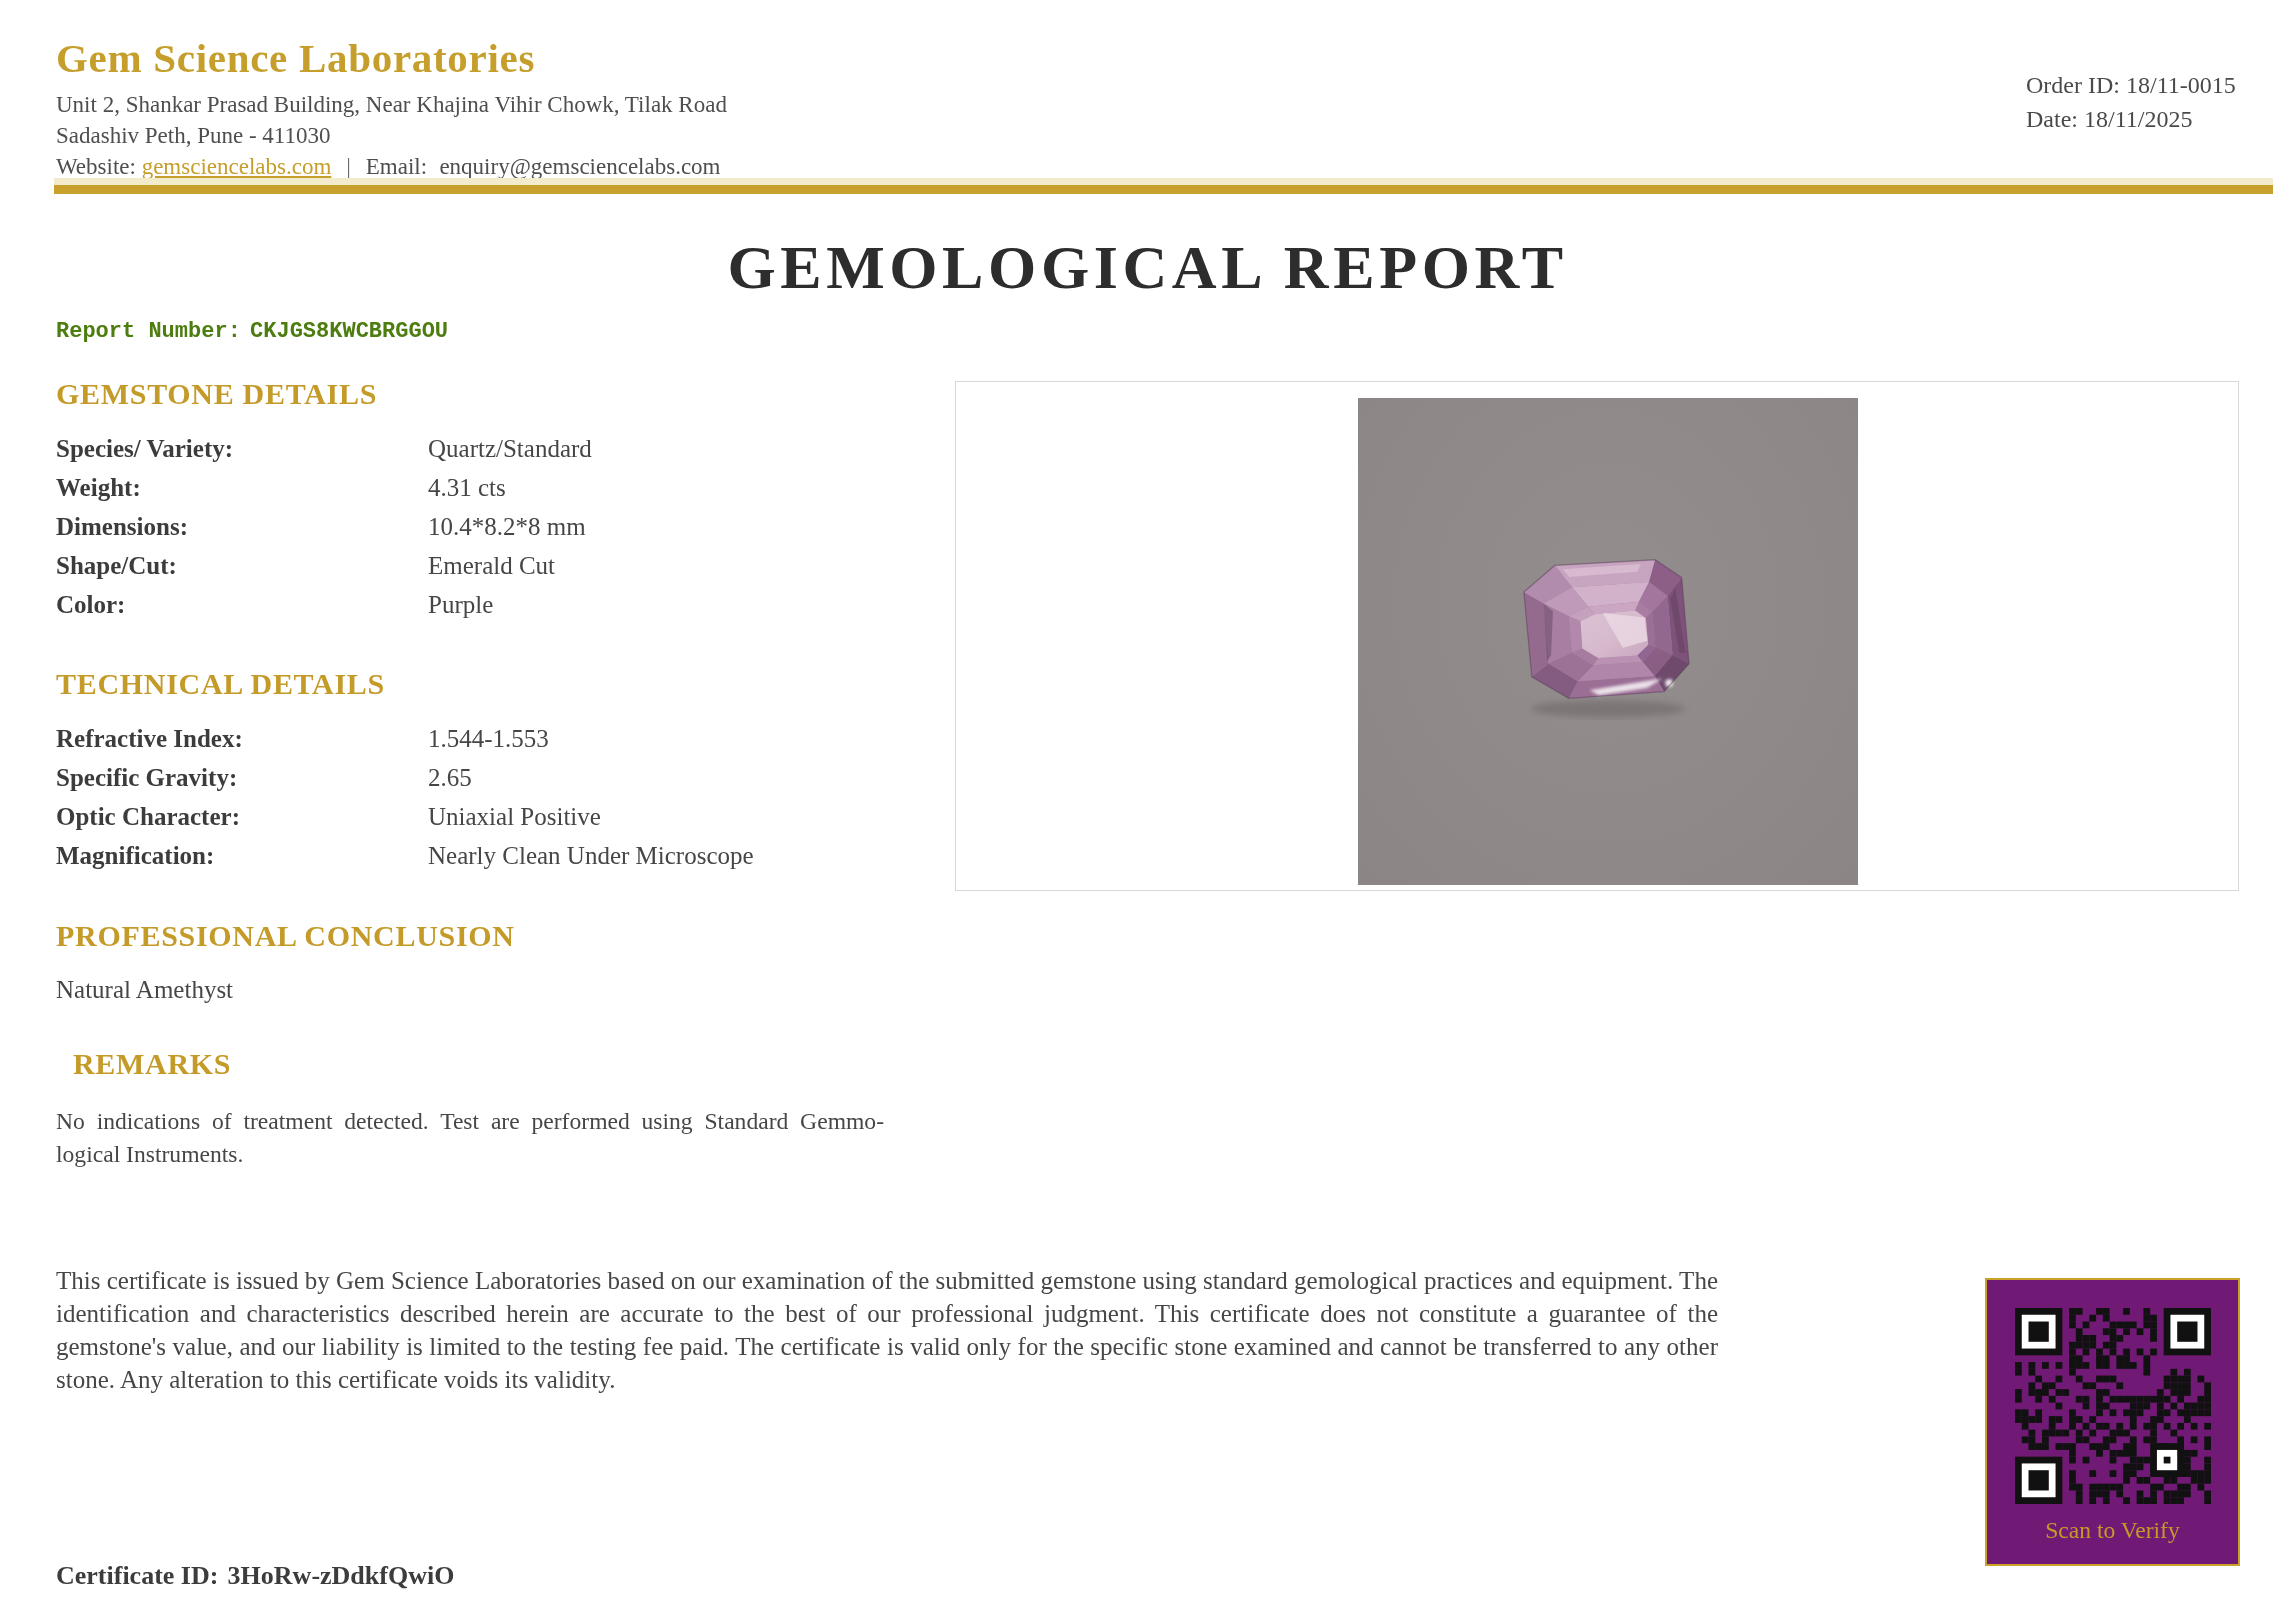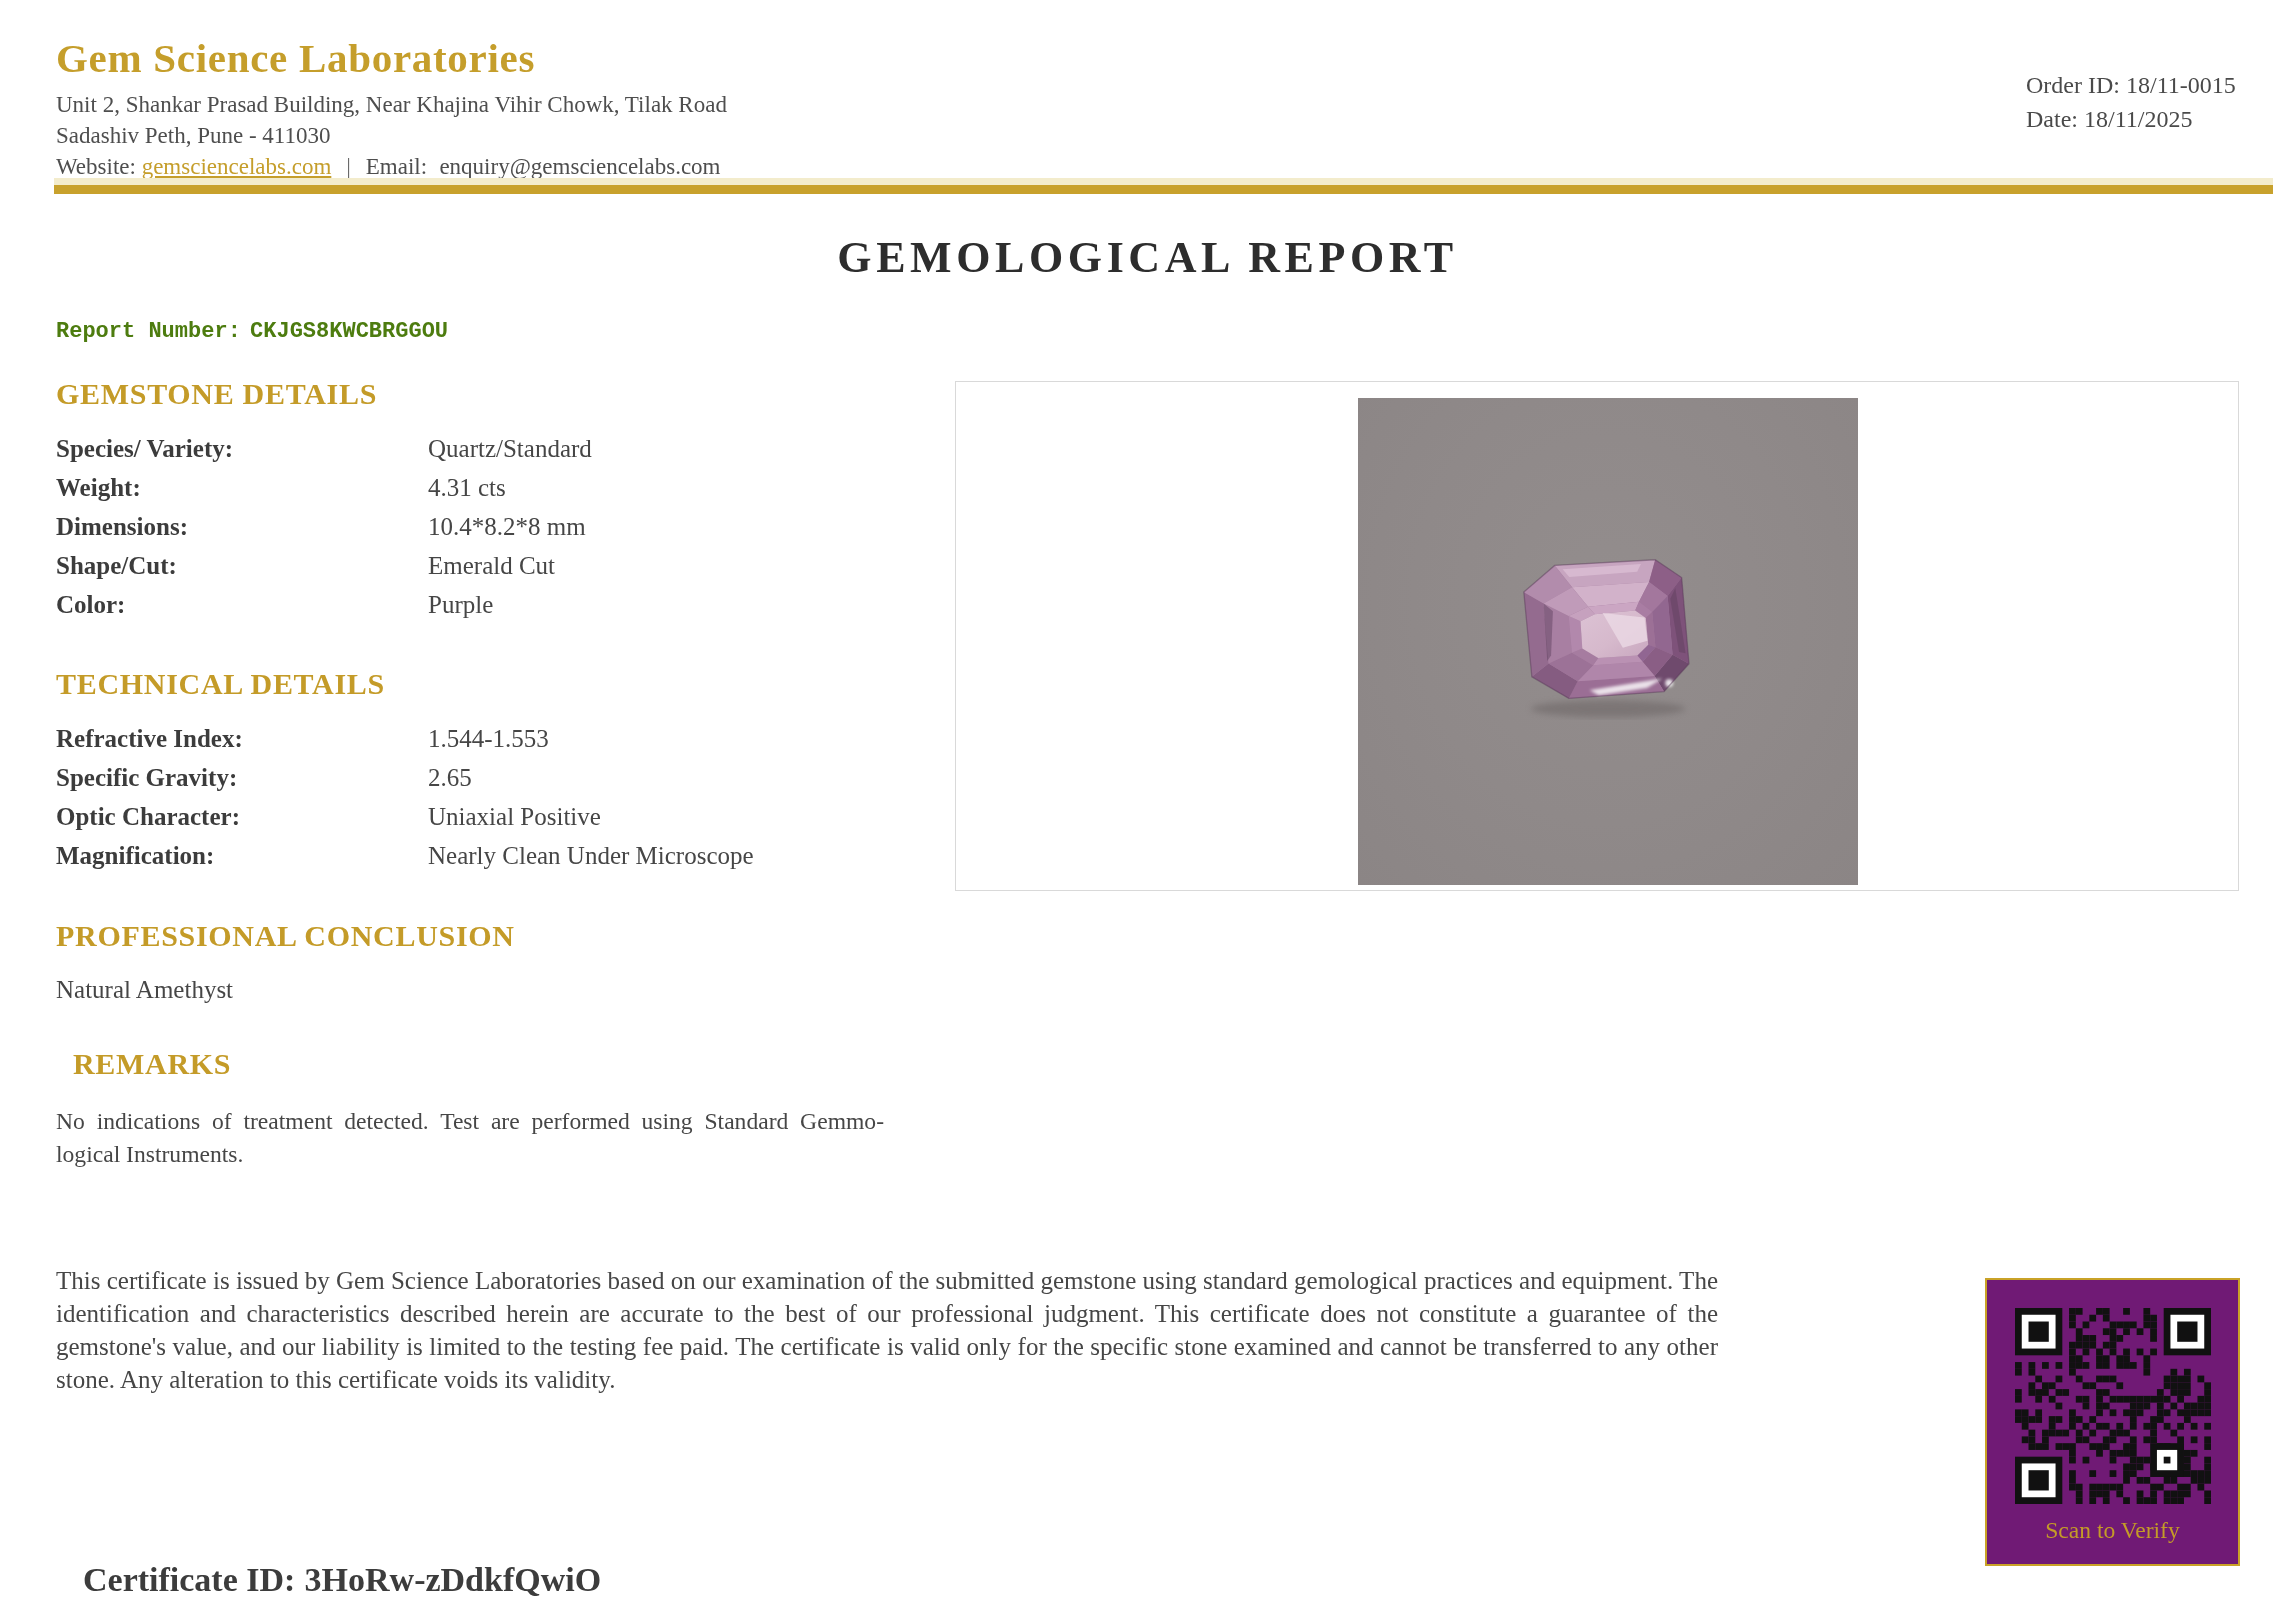--- a/index.html
+++ b/index.html
@@ -14,41 +14,41 @@
   .addr{left:56px;font-size:23px;color:#4E4E4E;}
   .addr1{top:92px;}
   .addr2{top:123px;}
   .weblin{top:154px;left:56px;font-size:23px;color:#4E4E4E;}
   .weblin .lnk{color:#C59E2B;text-decoration:underline;text-decoration-color:#C59E2B;cursor:pointer;}
   .weblin .sep{margin:0 9.2px;color:#6a6a6a;}
   .weblin .emv{margin-left:6.5px;}
   .orderblock{left:2026px;top:68px;font-size:24px;line-height:34px;color:#4A4A4A;}
   .gold-band{left:54px;top:178px;width:2219px;height:7.2px;background:#F3ECCC;}
   .gold-bar{left:54px;top:185px;width:2219px;height:9.2px;background:#C8A12C;}
-  .doc-title{left:0;top:232px;width:2295px;text-align:center;font-size:44px;font-weight:700;
+  .doc-title{left:0;top:232px;width:2295px;text-align:center;font-size:62px;font-weight:700;
     letter-spacing:4.6px;color:#2D2D2D;}
   .repnum{left:56px;top:319px;font-size:22px;font-weight:700;color:#4d7c0f;font-family:Liberation Mono, monospace;}
   .repnum .val{margin-left:9.2px;}
   .sec-head{left:56px;font-size:30px;font-weight:700;color:#C49B28;letter-spacing:0.7px;}
   .h-gem{top:377px;}
   .h-tech{top:667px;}
   .h-conc{top:919px;}
   .h-rem{top:1047px;margin-left:17px;}
   .kvrows{left:56px;width:929px;}
   .gemrows{top:429px;}
   .techrows{top:719px;}
   .kvrow{height:39px;line-height:39px;font-size:25px;white-space:nowrap;}
   .kvrow .k{display:inline-block;width:372px;font-weight:700;color:#3C3C3C;}
   .kvrow .v{color:#464646;}
   .conc-text{left:56px;top:976px;font-size:25px;color:#464646;}
   .remarks{left:56px;top:1105px;width:828px;font-size:23.6px;line-height:33px;color:#464646;}
   .remarks .jline{white-space:nowrap;text-align:justify;text-align-last:justify;}
   .disclaimer{left:56px;top:1264px;width:1662px;font-size:25px;line-height:33px;
     text-align:justify;color:#464646;}
-  .certline{left:56px;top:1561px;font-size:34px;font-weight:700;color:#3C3C3C;margin-left:27px;}
+  .certline{left:56px;top:1561px;font-size:26px;font-weight:700;color:#3C3C3C;}
   .certline .val{margin-left:9.2px;}
   .photo-frame{left:955px;top:381px;width:1284px;height:510px;border:1.3px solid #D9D9D9;
     background:#ffffff;box-sizing:border-box;}
   .photo{position:absolute;left:402px;top:16.4px;width:500px;height:487px;
     background:radial-gradient(ellipse at 50% 42%, #938D8D 0%, #8F8989 55%, #8B8585 100%);}
   .gem-svg{position:absolute;left:147px;top:152px;width:209px;height:170px;}
   .qr-frame{left:1985px;top:1278px;width:255px;height:288px;border:2px solid #C9A227;
     background:#701a75;box-sizing:border-box;}
   .qr-svg{position:absolute;left:27.5px;top:27.5px;width:196px;height:196px;}
   .qr-caption{position:absolute;left:0;top:237px;width:100%;text-align:center;

